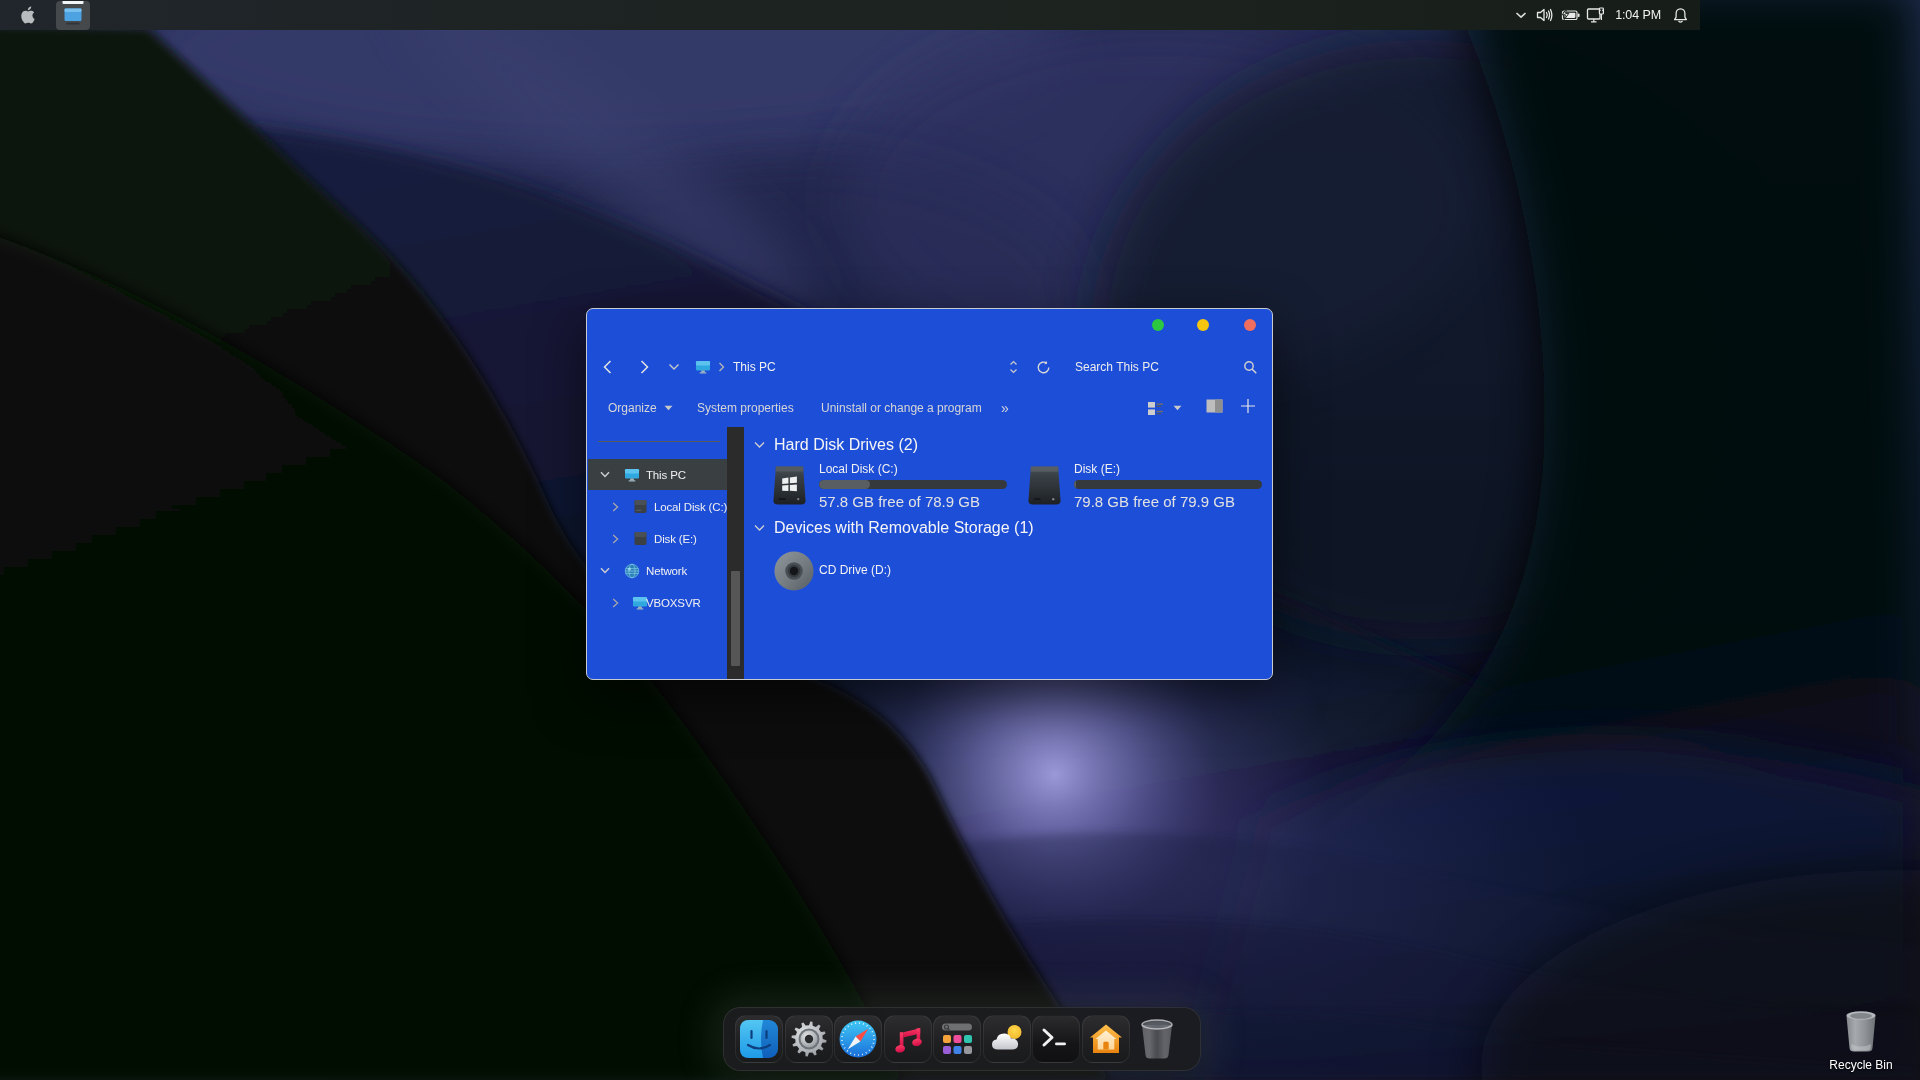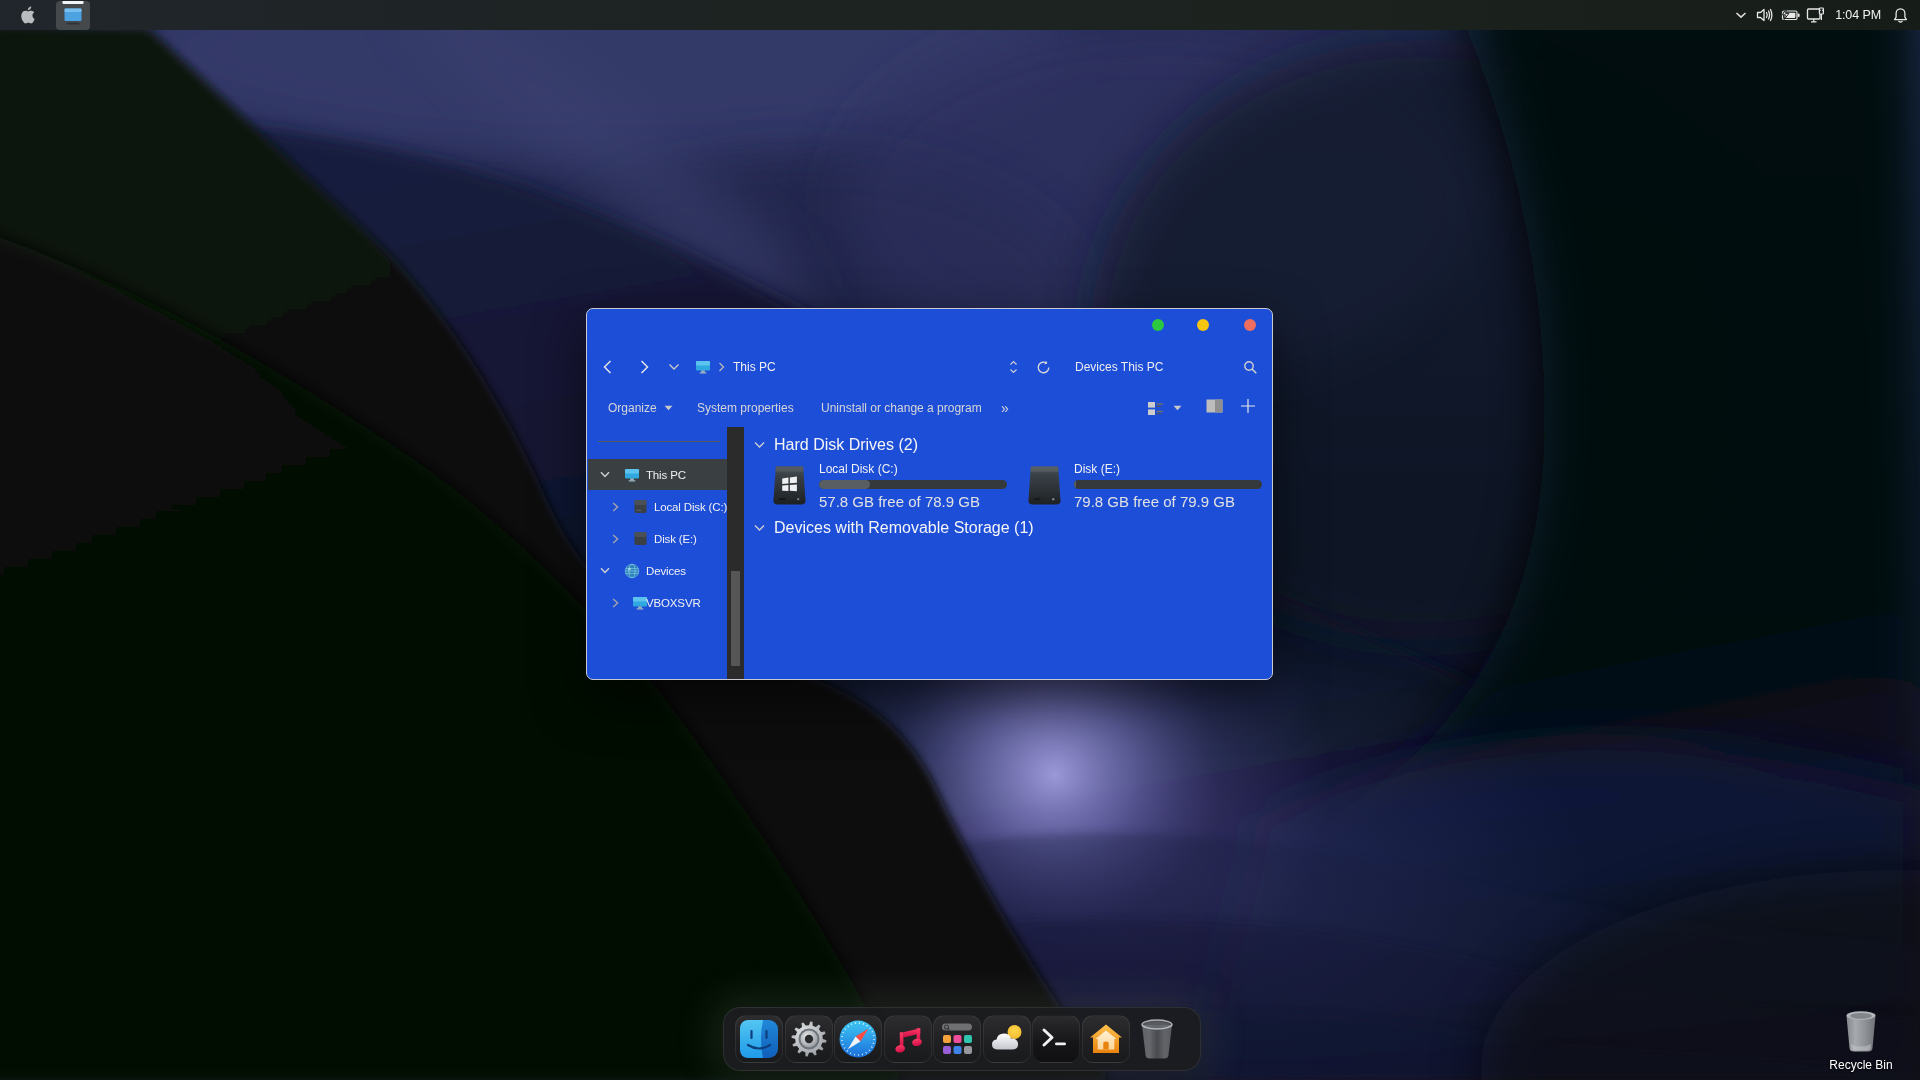--- a/index.html
+++ b/index.html
@@ -1,21 +1,21 @@
 <!DOCTYPE html>
 <html><head>
 <meta charset="utf-8">
 <style>
   * { margin:0; padding:0; box-sizing:border-box; }
   html,body { width:1920px; height:1080px; overflow:hidden; background:#000; }
   body { font-family:"Liberation Sans", sans-serif; position:relative; }
   .wallpaper { position:absolute; left:0; top:0; width:1920px; height:1080px; }
 
   
-  .menubar { position:absolute; left:0; top:0; width:1920px; height:30px;
+  .menubar { position:absolute; left:0; top:0; width:1700px; height:30px;
     background:linear-gradient(90deg,#20262b 0%,#1d2321 40%,#1c231f 70%,#161d18 100%);
     display:flex; align-items:center; z-index:50; }
   .menubar-left { display:flex; align-items:center; height:100%; }
   .apple-logo { width:15px; height:18px; margin-left:20px; display:flex; align-items:center; }
   .explorer-task-btn { width:34px; height:29px; margin-left:21px; background:#45494c; border-radius:4px;
     position:relative; display:flex; align-items:center; justify-content:center; }
   .menubar-right { position:absolute; right:0; top:0; height:30px; display:flex; align-items:center; gap:0; }
   .tray-item { display:flex; align-items:center; justify-content:center; height:30px; color:#e8e8e8; }
   .tray-clock { font-size:12.5px; color:#f2f2f2; padding:0 7px 0 7px; letter-spacing:-0.1px; }
 
@@ -257,21 +257,21 @@
         <path d="M1.5 4.5 L4.5 1.5 L7.5 4.5" fill="none" stroke="#cccccc" stroke-width="1.2"></path>
         <path d="M1.5 9.5 L4.5 12.5 L7.5 9.5" fill="none" stroke="#cccccc" stroke-width="1.2"></path>
       </svg>
     </div>
     <div class="nav-btn" style="position:absolute; left:449px;">
       <svg width="15" height="15" viewBox="0 0 15 15">
         <path d="M12.8 7.5 A5.3 5.3 0 1 1 10.8 3.3" fill="none" stroke="#d8d8d8" stroke-width="1.4"></path>
         <path d="M10.2 0.8 L11.2 3.6 L8.3 4.4 Z" fill="#d8d8d8"></path>
       </svg>
     </div>
-    <div class="search-text" style="position:absolute; left:488px;">Devices This PC</div>
+    <div class="search-text" style="position:absolute; left:488px;">Search This PC</div>
     <div class="nav-btn" style="position:absolute; left:656px;">
       <svg width="14" height="14" viewBox="0 0 14 14">
         <circle cx="6" cy="6" r="4.2" fill="none" stroke="#cfcfcf" stroke-width="1.4"></circle>
         <path d="M9.2 9.2 L12.8 12.8" stroke="#cfcfcf" stroke-width="1.6" stroke-linecap="round"></path>
       </svg>
     </div>
   </div>
 
   <div class="toolbar">
     <div class="tool-label" style="position:absolute; left:21px; display:flex; align-items:center;">
@@ -364,21 +364,21 @@
         </span>
       <span class="side-icon" style="left:36px;">
           <svg width="16" height="16" viewBox="0 0 16 16">
         <circle cx="8" cy="8" r="6.8" fill="#2d7fb8"></circle>
         <circle cx="8" cy="8" r="6.8" fill="none" stroke="#7fd4f2" stroke-width="0.7" opacity="0.8"></circle>
         <ellipse cx="8" cy="8" rx="3.1" ry="6.8" fill="none" stroke="#8fd8f0" stroke-width="0.7" opacity="0.85"></ellipse>
         <path d="M1.6 5.6 L14.4 5.6 M1.2 8 L14.8 8 M1.6 10.4 L14.4 10.4" stroke="#8fd8f0" stroke-width="0.7" opacity="0.85"></path>
         <circle cx="5.5" cy="6" r="1.6" fill="#b8ecf8" opacity="0.6"></circle>
       </svg>
         </span>
-      <span class="side-label" style="left:58px;">Devices</span>
+      <span class="side-label" style="left:58px;">Network</span>
     </div>
     <div class="side-row" style="top:160px;">
       <span class="side-chevron" style="left:22px;">
           <svg width="7" height="10" viewBox="0 0 7 10">
             <path d="M1.2 1 L5.6 5 L1.2 9" fill="none" stroke="#a8a8a8" stroke-width="1.3"></path>
           </svg>
         </span>
       <span class="side-icon" style="left:44px;">
           <svg width="16" height="14" viewBox="0 0 16 14">
             <rect x="1" y="1" width="14" height="9.5" rx="1.2" fill="#2fa8e0"></rect>
@@ -449,20 +449,36 @@
 
     <div class="group-header" style="left:10px; top:92px;">
       <span class="group-chevron">
           <svg width="11" height="8" viewBox="0 0 11 8">
             <path d="M1 1.5 L5.5 6 L10 1.5" fill="none" stroke="#cfcfcf" stroke-width="1.3"></path>
           </svg>
         </span>
       <span>Devices with Removable Storage (1)</span>
     </div>
 
+    <div class="drive" style="left:26px; top:121px; width:240px; height:48px;">
+      <svg width="42" height="42" viewBox="0 0 44 44" style="position:absolute; left:3px; top:2px;">
+        <defs>
+          <linearGradient id="cdg" x1="0" y1="0" x2="1" y2="1">
+              <stop offset="0" stop-color="#8f979c"></stop>
+              <stop offset="0.55" stop-color="#747c82"></stop>
+              <stop offset="1" stop-color="#555c62"></stop>
+            </linearGradient>
+        </defs>
+        <circle cx="22" cy="22" r="20.5" fill="url(#cdg)"></circle>
+        <circle cx="22" cy="22" r="9.2" fill="#495055"></circle>
+        <circle cx="22" cy="22" r="6.6" fill="#353b40"></circle>
+        <circle cx="22" cy="22" r="4.4" fill="#141619"></circle>
+      </svg>
+      <div class="drive-title" style="left:49px; top:16px;">CD Drive (D:)</div>
+    </div>
   </div>
 </div>
 
 <div class="dock">
   <div class="dock-tile">
     <svg width="40" height="40" viewBox="0 0 40 40">
       <defs>
         <linearGradient id="fndL" x1="0" y1="0" x2="0" y2="1">
             <stop offset="0" stop-color="#53c6f2"></stop>
             <stop offset="1" stop-color="#1e9ae8"></stop>

